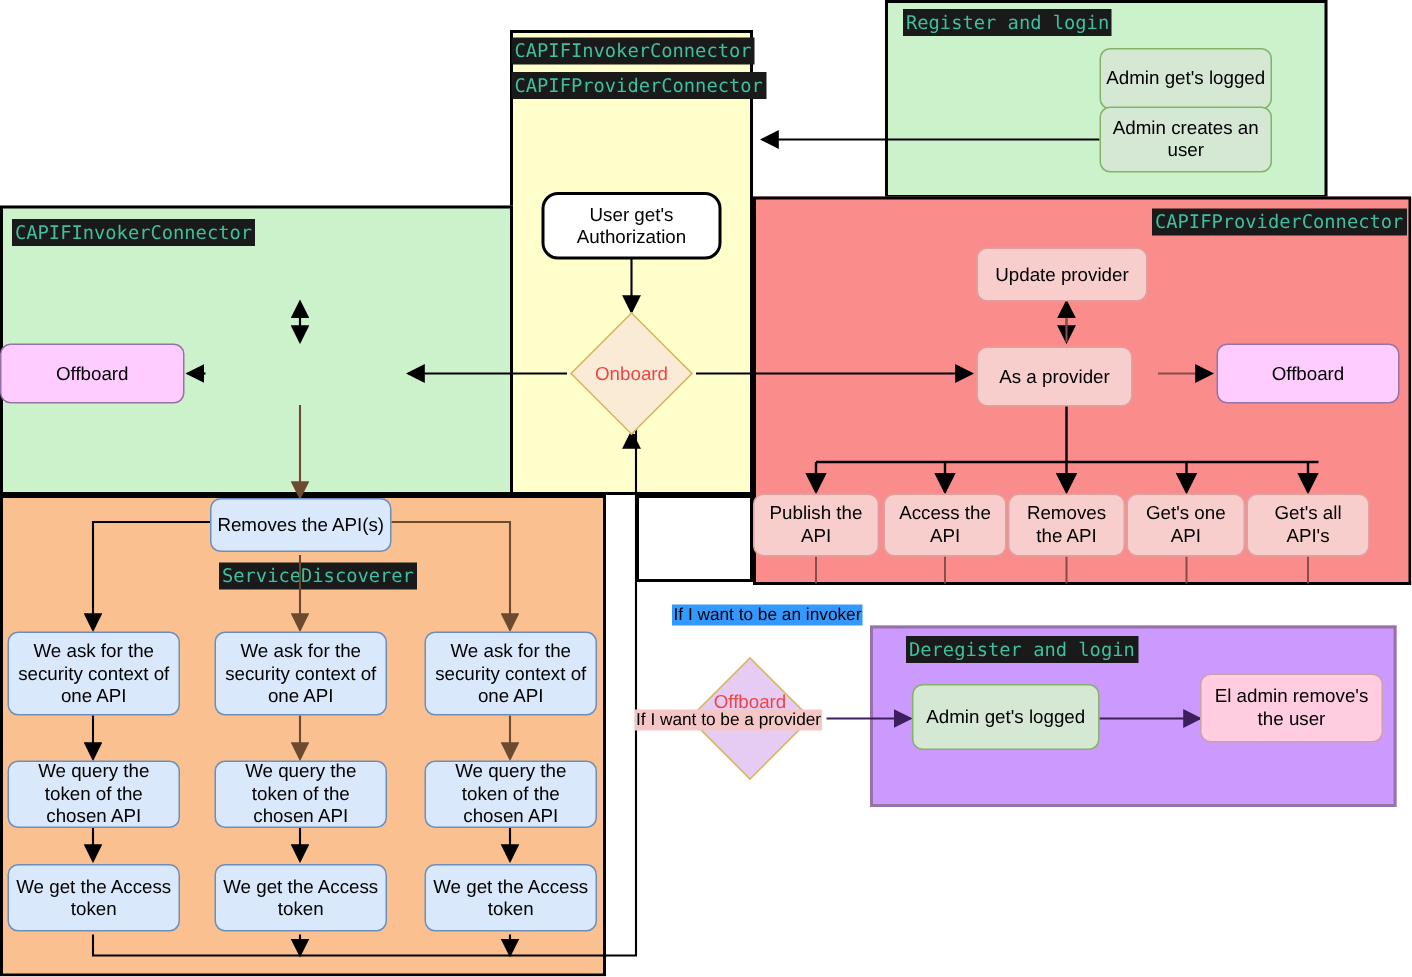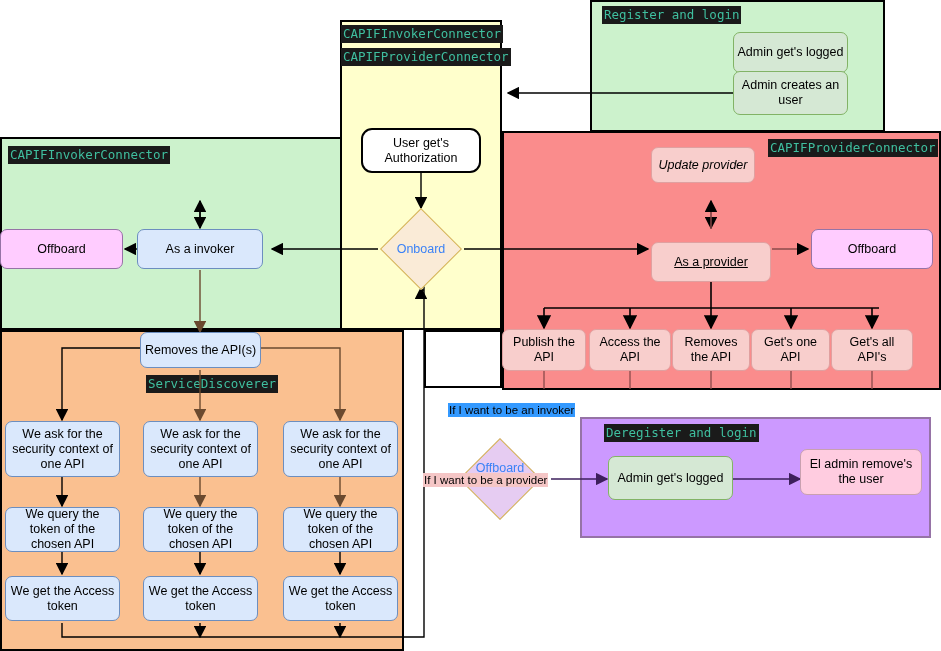--- a/index.html
+++ b/index.html
@@ -55,21 +55,21 @@
     transform: rotate(45deg);
     border-width: 1px;
     border-style: solid;
   }
   .diamond-label {
     position: absolute;
     display: flex;
     align-items: center;
     justify-content: center;
     font-size: 12.5px;
-    color: #3b82f6;
+    color: #ef4444;
     text-align: left;
     pointer-events: none;
   }
   .edge-label {
     position: absolute;
     font-size: 11.5px;
     line-height: 14px;
     white-space: nowrap;
     padding: 0 1px;
     color: #000000;
@@ -195,25 +195,24 @@
 
       <path d="M424,479 L455,479"></path>
     </g>
   </svg>
 
   <div class="node n-green" style="left:733px; top:32px; width:115px; height:41px;">Admin get's logged</div>
   <div class="node n-green" style="left:733px; top:71px; width:115px; height:44px;">Admin creates an user</div>
 
   <div class="node n-white" style="left:361px; top:88px; width:120px; height:45px; border-radius:11px;">User get's Authorization</div>
 
-  <div class="node n-blue" style="left:137px; top:229px; width:126px; height:40px;">As a invoker</div>
   <div class="node n-magenta" style="left:0px; top:229px; width:123px; height:40px;">Offboard</div>
 
-  <div class="node n-salmon" style="left:651px; top:147px; width:104px; height:36px;font-style:italic;">Update provider</div>
-  <div class="node n-salmon" style="left:651px; top:242px; width:120px; height:40px;text-decoration:underline;">As a provider</div>
+  <div class="node n-salmon" style="left:651px; top:165px; width:114px; height:36px;">Update provider</div>
+  <div class="node n-salmon" style="left:651px; top:231px; width:104px; height:40px;">As a provider</div>
   <div class="node n-magenta" style="left:811px; top:229px; width:122px; height:40px;">Offboard</div>
 
   <div class="node n-salmon" style="left:502px; top:329px; width:84px; height:42px;">Publish the API</div>
   <div class="node n-salmon" style="left:589px; top:329px; width:82px; height:42px;">Access the API</div>
   <div class="node n-salmon" style="left:672px; top:329px; width:78px; height:42px;">Removes the API</div>
   <div class="node n-salmon" style="left:751px; top:329px; width:79px; height:42px;">Get's one API</div>
   <div class="node n-salmon" style="left:831px; top:329px; width:82px; height:42px;">Get's all API's</div>
 
   <div class="node n-blue" style="left:140px; top:332px; width:121px; height:36px;">Removes the API(s)</div>
 

